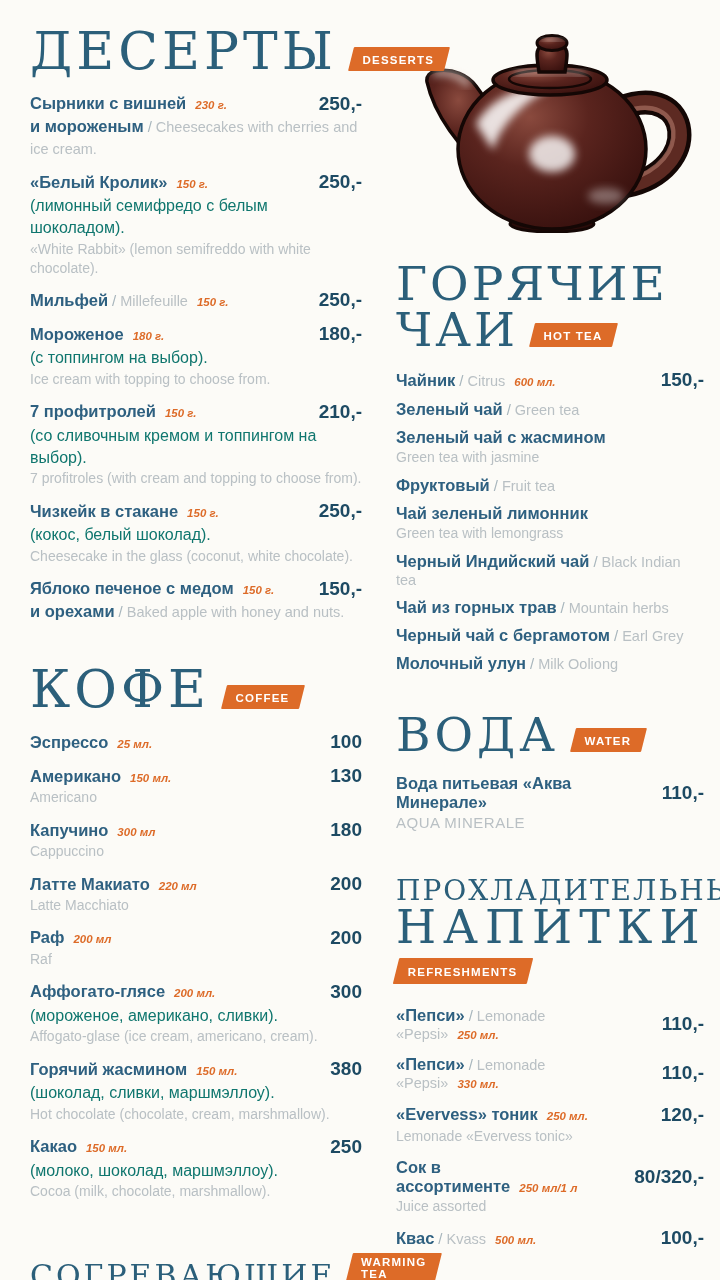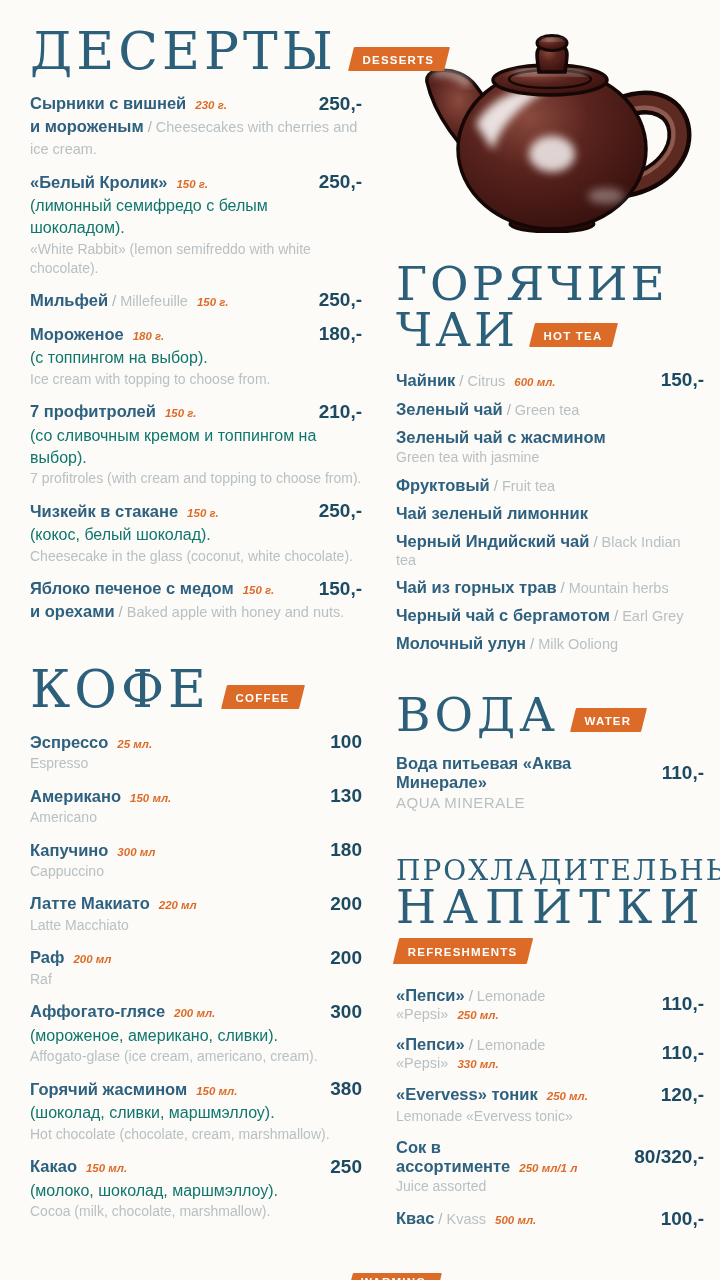--- a/index.html
+++ b/index.html
@@ -145,21 +145,20 @@
             <span class="h-title">КОФЕ</span>
             <span class="badge"><span>COFFEE</span></span>
           </div>
         </div>
         <div class="sec-items">
           <div class="item">
             <div class="row">
               <span class="left"><span class="nm">Эспрессо</span><span class="portion">25 мл.</span></span>
               <span class="price">100</span>
             </div>
-            <div class="desc-en">Espresso</div>
           </div>
           <div class="item">
             <div class="row">
               <span class="left"><span class="nm">Американо</span><span class="portion">150 мл.</span></span>
               <span class="price">130</span>
             </div>
             <div class="desc-en">Americano</div>
           </div>
           <div class="item">
             <div class="row">
@@ -289,20 +288,21 @@
           </div>
           <div class="item">
             <div class="row">
               <span class="left"><span class="nm">Фруктовый</span><span class="sl">/</span><span class="en-inline">Fruit tea</span></span>
             </div>
           </div>
           <div class="item">
             <div class="row">
               <span class="left"><span class="nm">Чай зеленый лимонник</span></span>
             </div>
+            <div class="desc-en">Green tea with lemongrass</div>
           </div>
           <div class="item">
             <div class="row">
               <span class="left"><span class="nm">Черный Индийский чай</span><span class="sl">/</span><span class="en-inline">Black Indian tea</span></span>
             </div>
           </div>
           <div class="item">
             <div class="row">
               <span class="left"><span class="nm">Чай из горных трав</span><span class="sl">/</span><span class="en-inline">Mountain herbs</span></span>
             </div>

